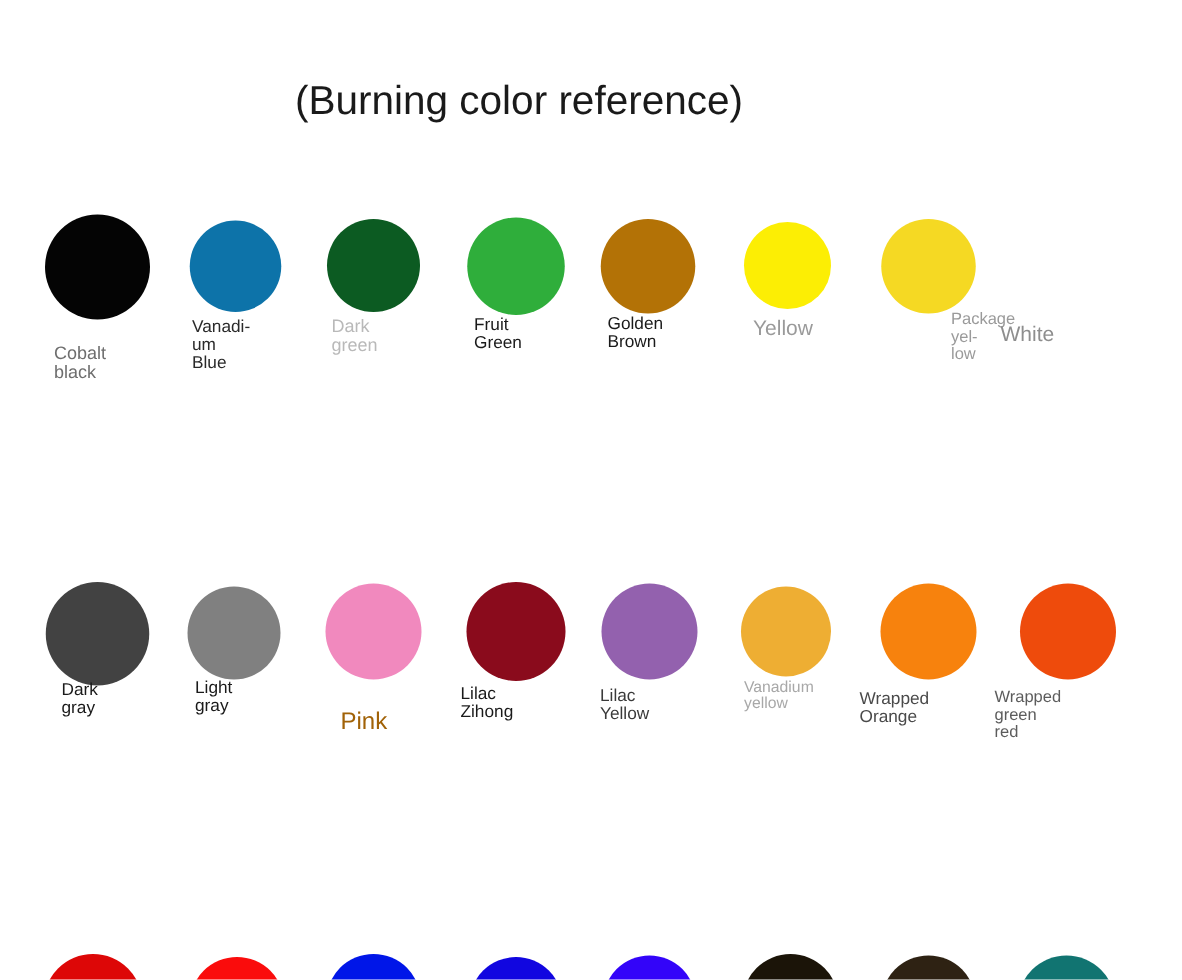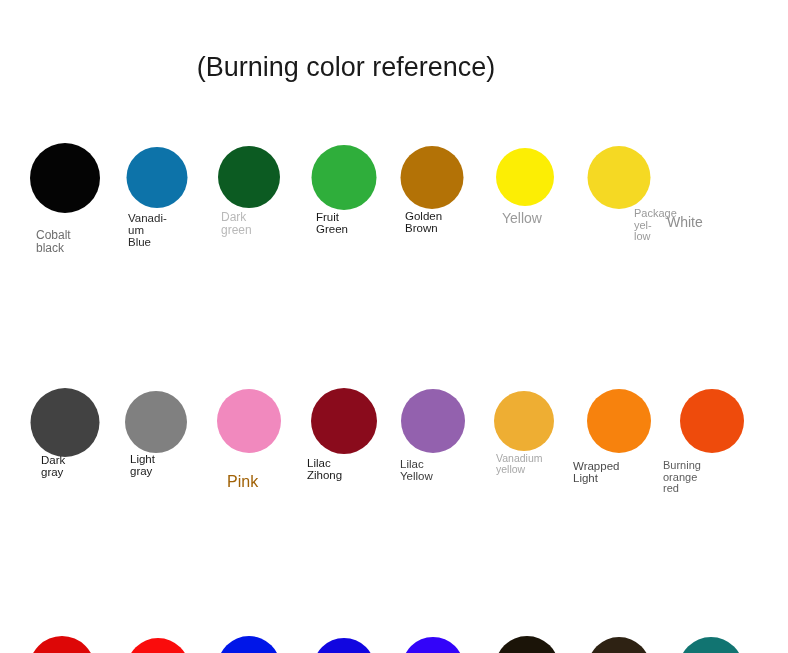--- a/index.html
+++ b/index.html
@@ -126,25 +126,25 @@
           <div class="swatch-dot" style="width: 64px; height: 64px; background: rgb(147, 97, 174); left: 433px; top: 138px;"></div>
           <div class="swatch-label" style="left: 400px; top: 207px; font-size: 11.5px; color: rgb(58, 58, 58); transform: none;">Lilac Yellow</div>
         </div>
         <div class="swatch">
           <div class="swatch-dot" style="width: 60px; height: 60px; background: rgb(238, 174, 51); left: 524px; top: 140px;"></div>
           <div class="swatch-label" style="left: 496px; top: 202px; font-size: 10.5px; color: rgb(168, 168, 168); transform: none;">Vanadium
 yellow</div>
         </div>
         <div class="swatch">
           <div class="swatch-dot" style="width: 64px; height: 64px; background: rgb(247, 130, 13); left: 619px; top: 138px;"></div>
-          <div class="swatch-label" style="left: 573px; top: 209px; font-size: 11.5px; color: rgb(74, 74, 74); transform: none;">Wrapped Light</div>
+          <div class="swatch-label" style="left: 573px; top: 209px; font-size: 11.5px; color: rgb(74, 74, 74); transform: none;">Wrapped Orange</div>
         </div>
         <div class="swatch">
           <div class="swatch-dot" style="width: 64px; height: 64px; background: rgb(238, 75, 12); left: 712px; top: 138px;"></div>
-          <div class="swatch-label" style="left: 663px; top: 209px; font-size: 11px; color: rgb(92, 92, 92); transform: none;">Burning orange red</div>
+          <div class="swatch-label" style="left: 663px; top: 209px; font-size: 11px; color: rgb(92, 92, 92); transform: none;">Wrapped green red</div>
         </div>
       </div>
       <div class="swatch-row">
         <div class="swatch">
           <div class="swatch-dot" style="width: 66px; height: 66px; background: rgb(221, 7, 7); left: 62px; top: 262px;"></div>
         </div>
         <div class="swatch">
           <div class="swatch-dot" style="width: 63px; height: 63px; background: rgb(250, 12, 12); left: 158px; top: 264px;"></div>
         </div>
         <div class="swatch">

